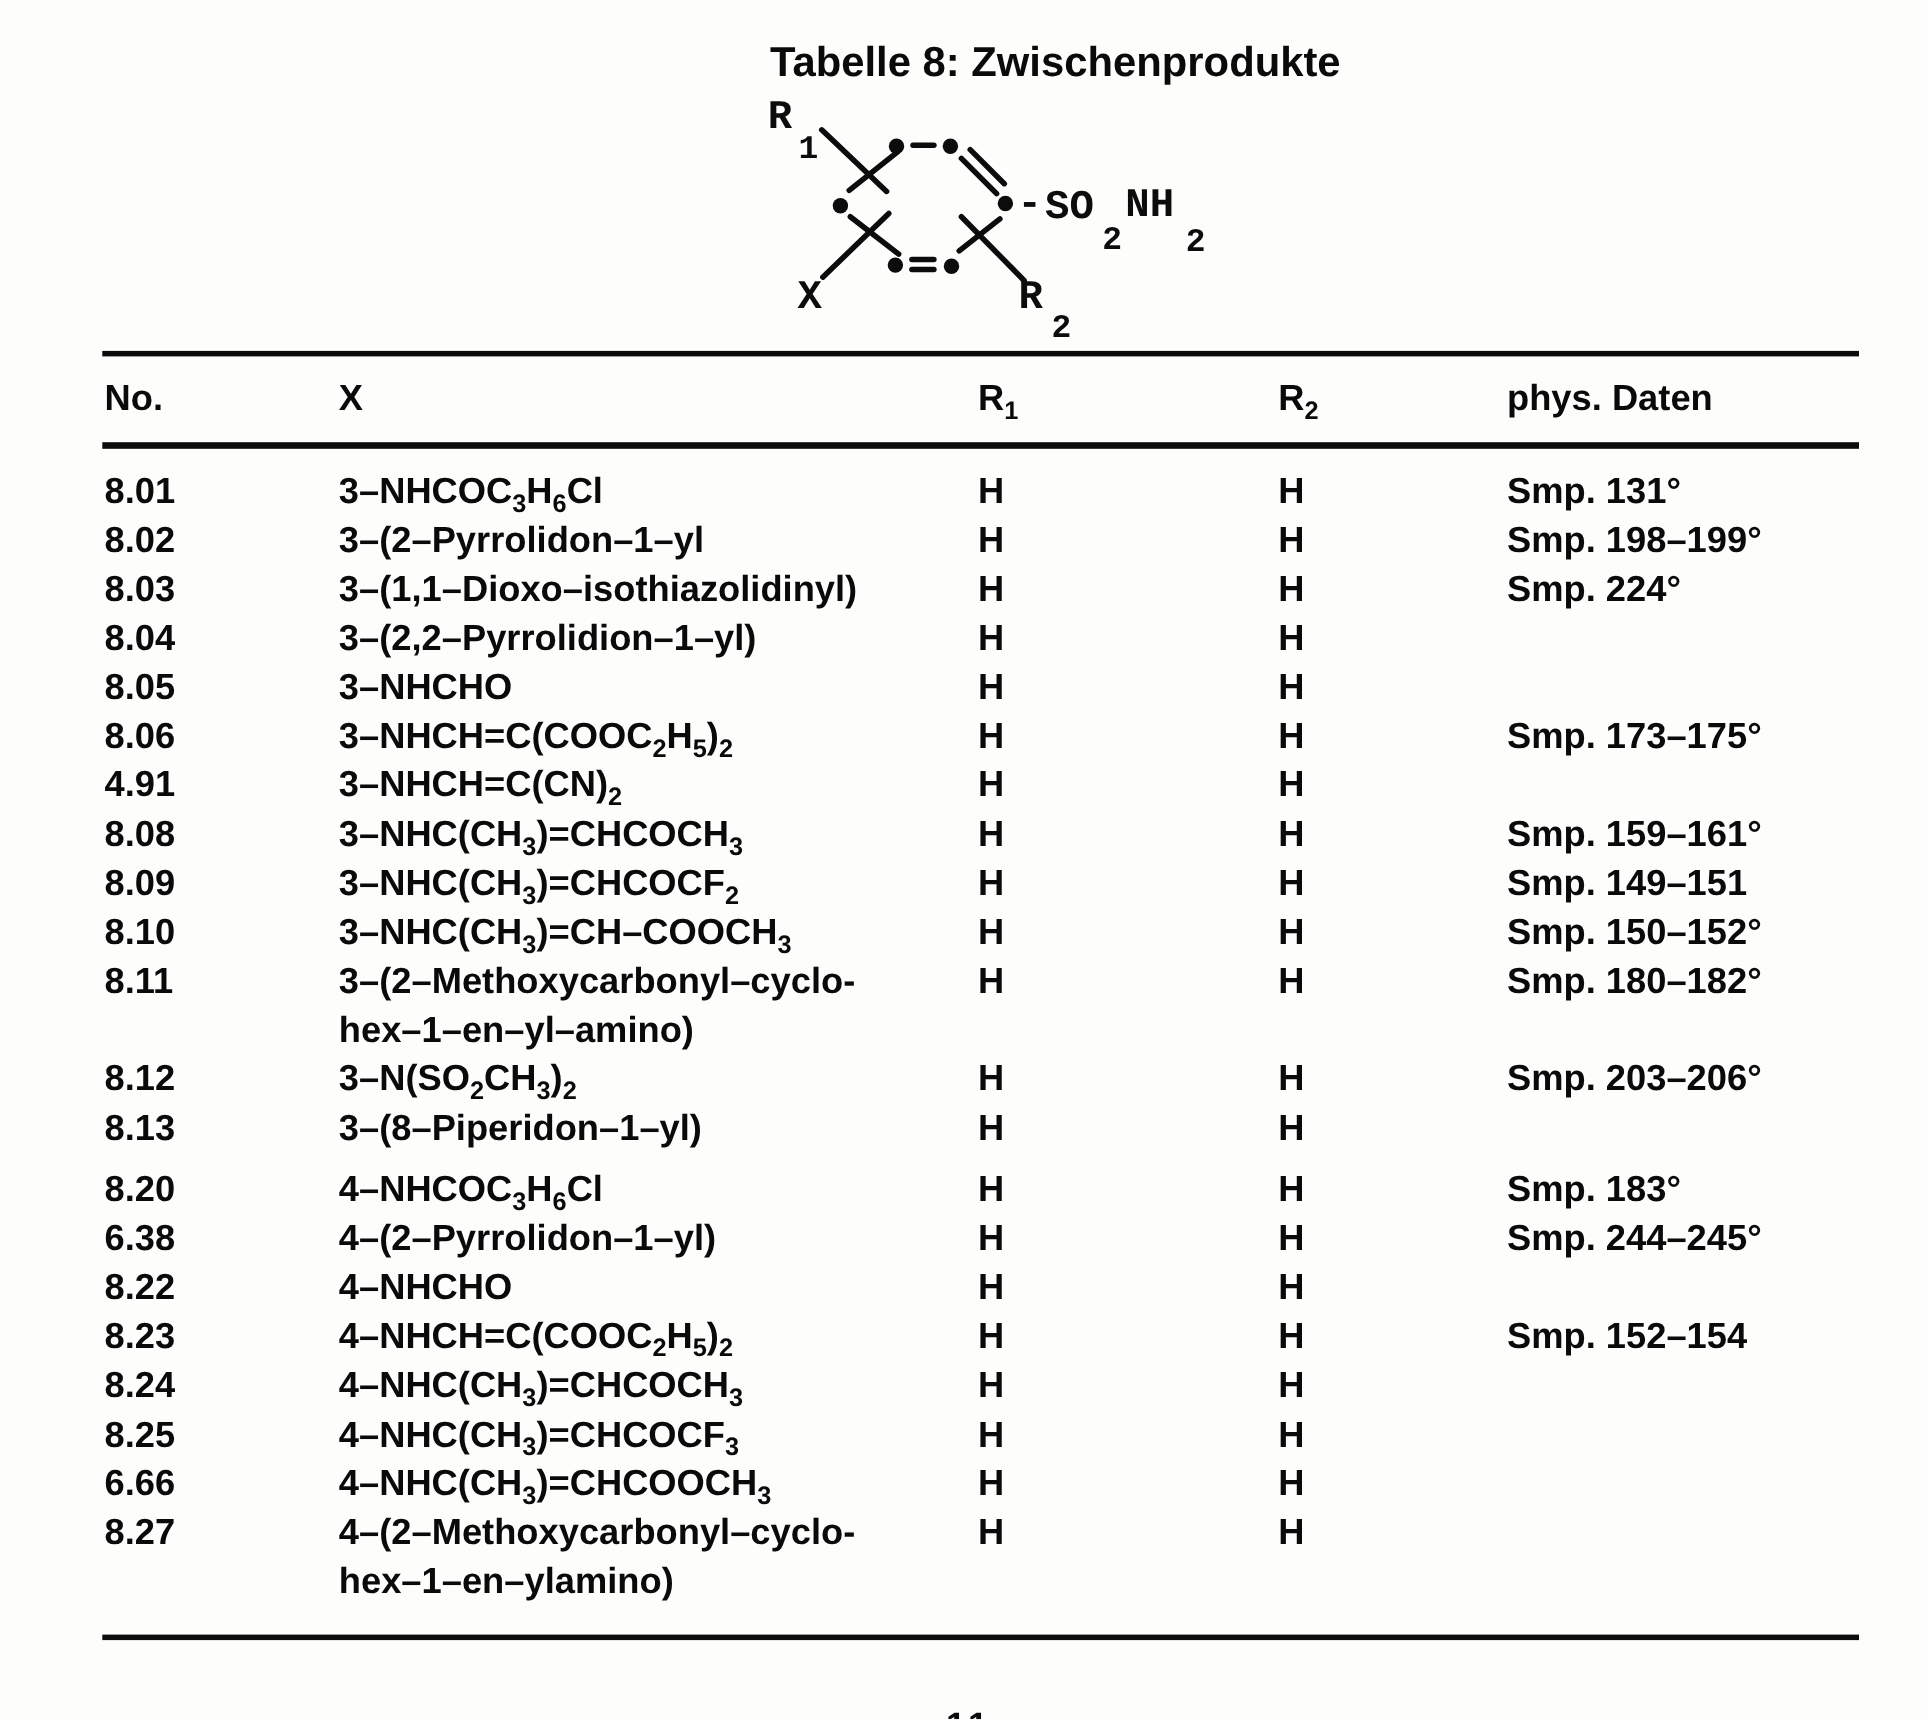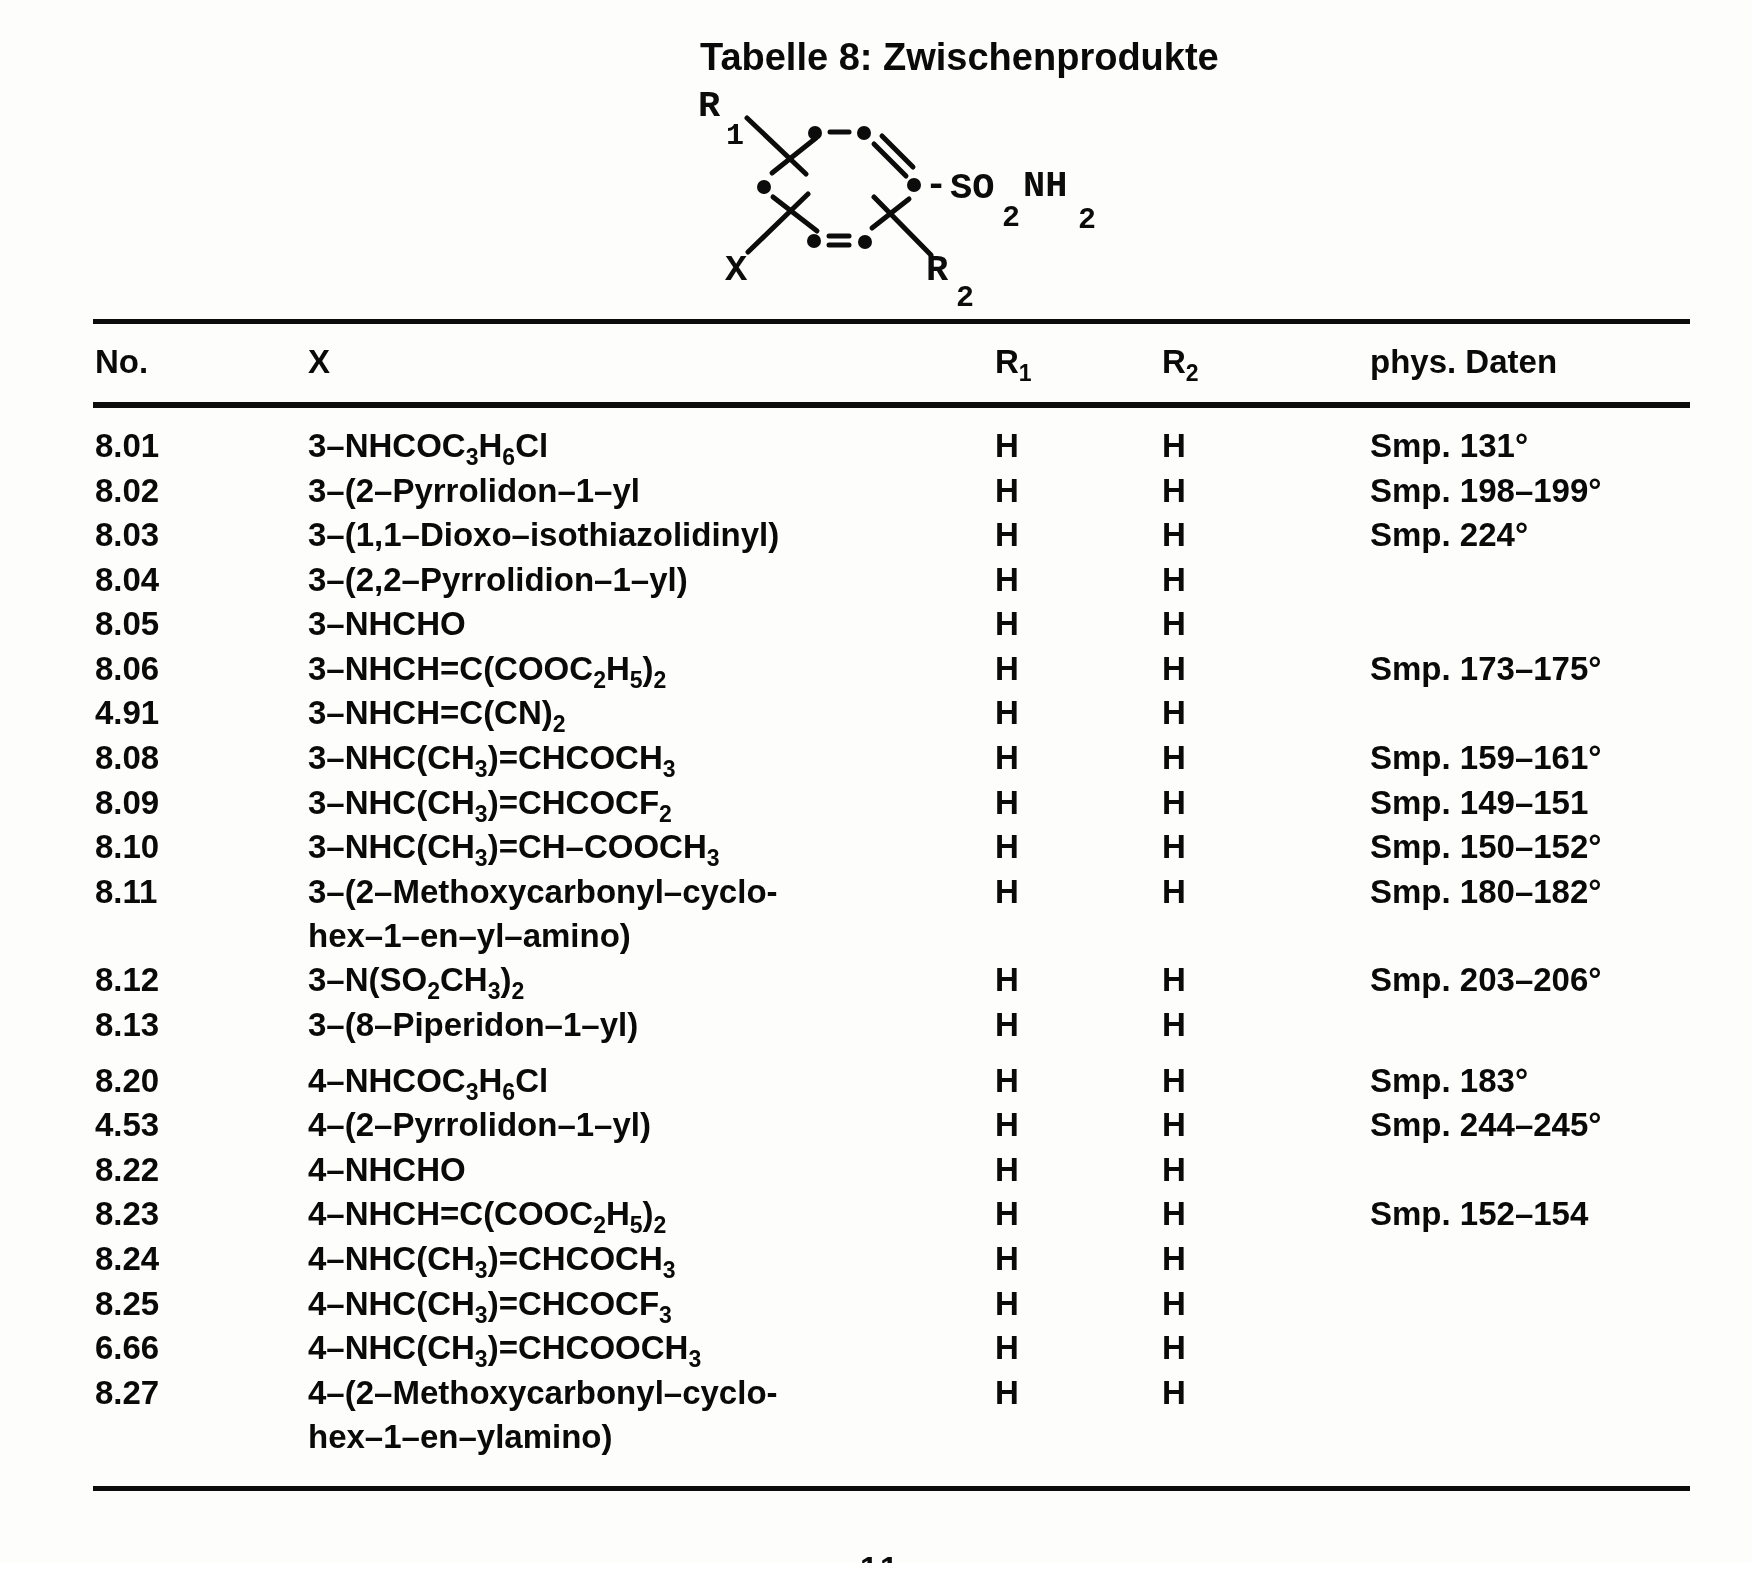--- a/index.html
+++ b/index.html
@@ -10,21 +10,21 @@
   .structure text{font-family:"Liberation Mono",monospace;font-weight:bold;fill:#0c0c0c;}
   .m36{font-size:37px}
   .m30{font-size:30px}
   .rule{position:absolute;left:93px;width:1597px;height:5px;background:#0c0c0c;}
   .rule-mid{height:6px}
   .t-row{position:absolute;left:0;width:1752px;font-size:33px;font-weight:bold;line-height:44px;}
   .t-row span{position:absolute;top:0;white-space:nowrap;}
   .t-row span.c-x{white-space:normal;width:640px;}
   .c-no{left:95px}
   .c-x{left:308px}
-  .c-r1{left:995px}
+  .c-r1{left:889px}
   .c-r2{left:1162px}
   .c-ph{left:1370px}
   sub{font-size:23px;vertical-align:-8px;line-height:0;}
   .pageno{position:absolute;left:860px;top:1550px;font-size:32px;font-weight:bold;letter-spacing:4px;}
 </style>
 </head>
 <body>
 
 <div class="page">
 
@@ -166,21 +166,21 @@
     <span class="c-ph"></span>
   </div>
   <div class="t-row" style="top:1059px">
     <span class="c-no">8.20</span>
     <span class="c-x">4–NHCOC<sub>3</sub>H<sub>6</sub>Cl</span>
     <span class="c-r1">H</span>
     <span class="c-r2">H</span>
     <span class="c-ph">Smp. 183°</span>
   </div>
   <div class="t-row" style="top:1103px">
-    <span class="c-no">4.53</span>
+    <span class="c-no">6.38</span>
     <span class="c-x">4–(2–Pyrrolidon–1–yl)</span>
     <span class="c-r1">H</span>
     <span class="c-r2">H</span>
     <span class="c-ph">Smp. 244–245°</span>
   </div>
   <div class="t-row" style="top:1148px">
     <span class="c-no">8.22</span>
     <span class="c-x">4–NHCHO</span>
     <span class="c-r1">H</span>
     <span class="c-r2">H</span>

